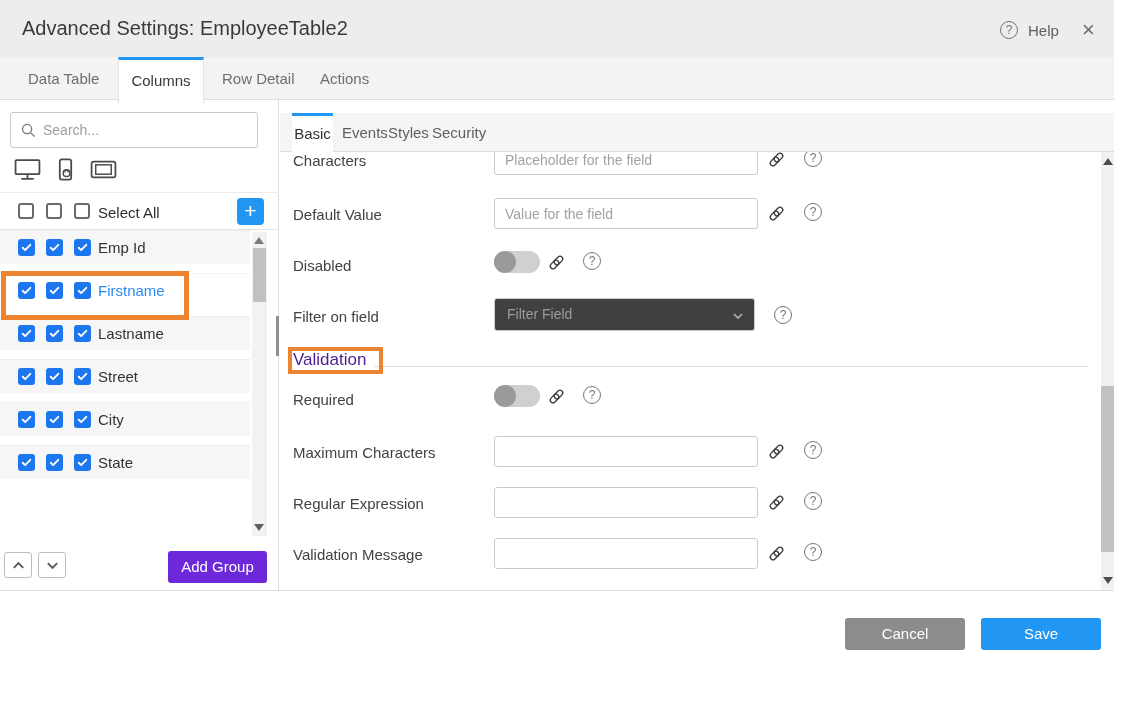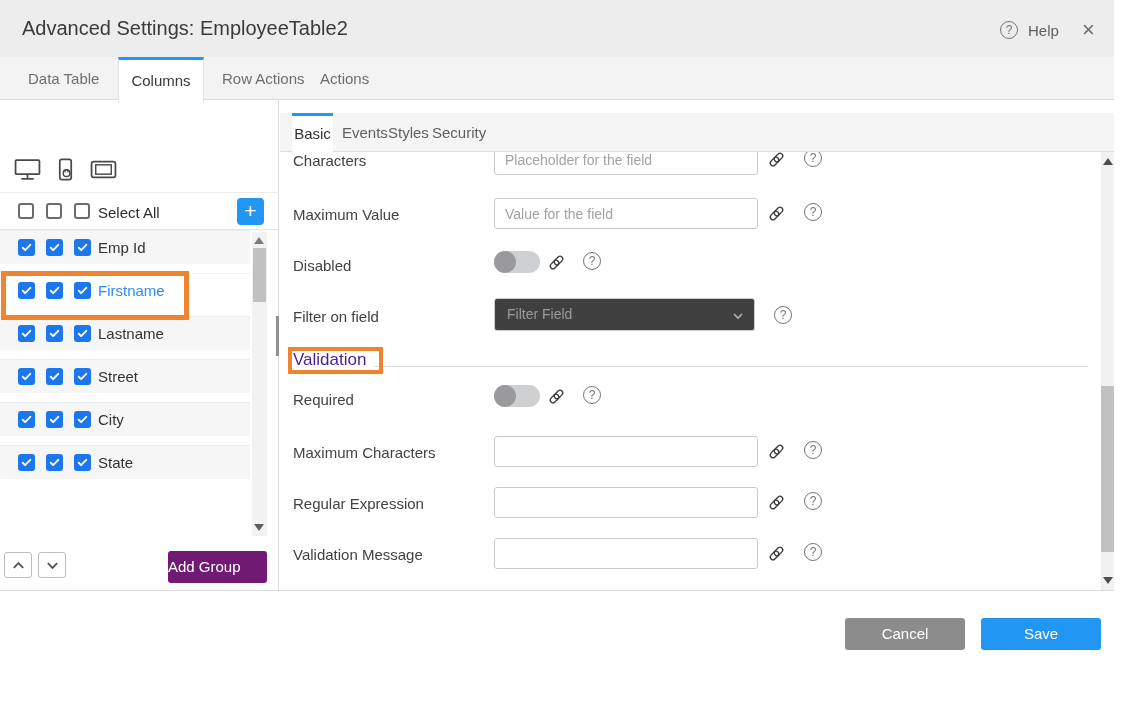--- a/index.html
+++ b/index.html
@@ -51,22 +51,22 @@
   .list-sb { position:absolute; left:252px; top:132px; width:15px; height:304px; background:#f2f2f2; }
   .tri-up { width:0; height:0; border-left:5px solid transparent; border-right:5px solid transparent; border-bottom:7px solid #7c7c7c; }
   .tri-down { width:0; height:0; border-left:5px solid transparent; border-right:5px solid transparent; border-top:7px solid #7c7c7c; }
   .list-sb .tri-up { position:absolute; left:2px; top:5px; }
   .list-sb .tri-down { position:absolute; left:2px; bottom:5px; border-top-color:#5e5e5e; }
   .list-thumb { position:absolute; left:1px; top:16px; width:13px; height:54px; background:#c1c1c1; }
 
   .sb-updown { position:absolute; top:452px; width:28px; height:26px; background:#fff; border:1px solid #bdbdbd; border-radius:3px; cursor:pointer; }
   .sb-updown svg { position:absolute; left:6px; top:5px; width:15px; height:15px; }
   .sb-up { left:4px; } .sb-down { left:38px; }
-  .add-group { position:absolute; left:168px; top:451px; width:99px; height:32px; background:#701a75; border-radius:3px;
-               color:#fff; font-size:15px; line-height:32px; cursor:pointer; }
+  .add-group { position:absolute; left:168px; top:451px; width:99px; height:32px; background:#6d28d9; border-radius:3px;
+               color:#fff; font-size:15px; text-align:center; line-height:32px; cursor:pointer; }
 
   .mid-scroll-mark { position:absolute; left:276px; top:316px; width:3px; height:40px; background:#8f8f8f; z-index:3; }
 
   
   .panel { position:absolute; left:280px; top:100px; width:834px; height:490px; background:#fff; }
   .panel-tabs { position:absolute; left:0; top:13px; width:834px; height:39px; background:#f5f5f5; border-bottom:1px solid #ddd; }
   .ptab { position:absolute; top:0; height:39px; line-height:39px; font-size:15px; color:#5f5f5f; }
   .ptab-active { position:absolute; left:12px; top:0; width:41px; height:41px; background:#fff; border-top:3px solid #2196f3;
                  text-align:center; line-height:36px; font-size:15px; color:#333; z-index:2; }
 
@@ -160,25 +160,31 @@
   <div class="hdr">
     <div class="hdr-title">Advanced Settings: EmployeeTable2</div>
     <span class="q-icon hdr-help-icon">?</span>
     <span class="hdr-help">Help</span>
     <span class="hdr-close">×</span>
   </div>
 
   <div class="outer-tabs">
     <span class="otab" style="left:28px">Data Table</span>
     <span class="otab-active">Columns</span>
-    <span class="otab" style="left:222px">Row Actions</span>
+    <span class="otab" style="left:222px">Row Detail</span>
     <span class="otab" style="left:320px">Actions</span>
   </div>
 
   <div class="sidebar">
+    <div class="search-box">
+      <svg>
+          <use href="#mag"></use>
+        </svg>
+      <input type="text" placeholder="Search..." style="">
+    </div>
 
     <div class="devices">
       <svg>
           <use href="#desk"></use>
         </svg>
       <svg>
           <use href="#phone"></use>
         </svg>
       <svg>
           <use href="#tablet"></use>
@@ -340,21 +346,21 @@
       <div class="frow frow-input" style="top:-8px">
         <label class="flabel">Characters</label>
         <input class="ftext" type="text" placeholder="Placeholder for the field" style="">
         <svg class="link-icon">
             <use href="#lnk"></use>
           </svg>
         <span class="q-icon">?</span>
       </div>
 
       <div class="frow frow-input" style="top:46px">
-        <label class="flabel">Maximum Value</label>
+        <label class="flabel">Default Value</label>
         <input class="ftext" type="text" placeholder="Value for the field" style="">
         <svg class="link-icon">
             <use href="#lnk"></use>
           </svg>
         <span class="q-icon">?</span>
       </div>
 
       <div class="frow frow-toggle" style="top:99px">
         <label class="flabel">Disabled</label>
         <span class="toggle">

